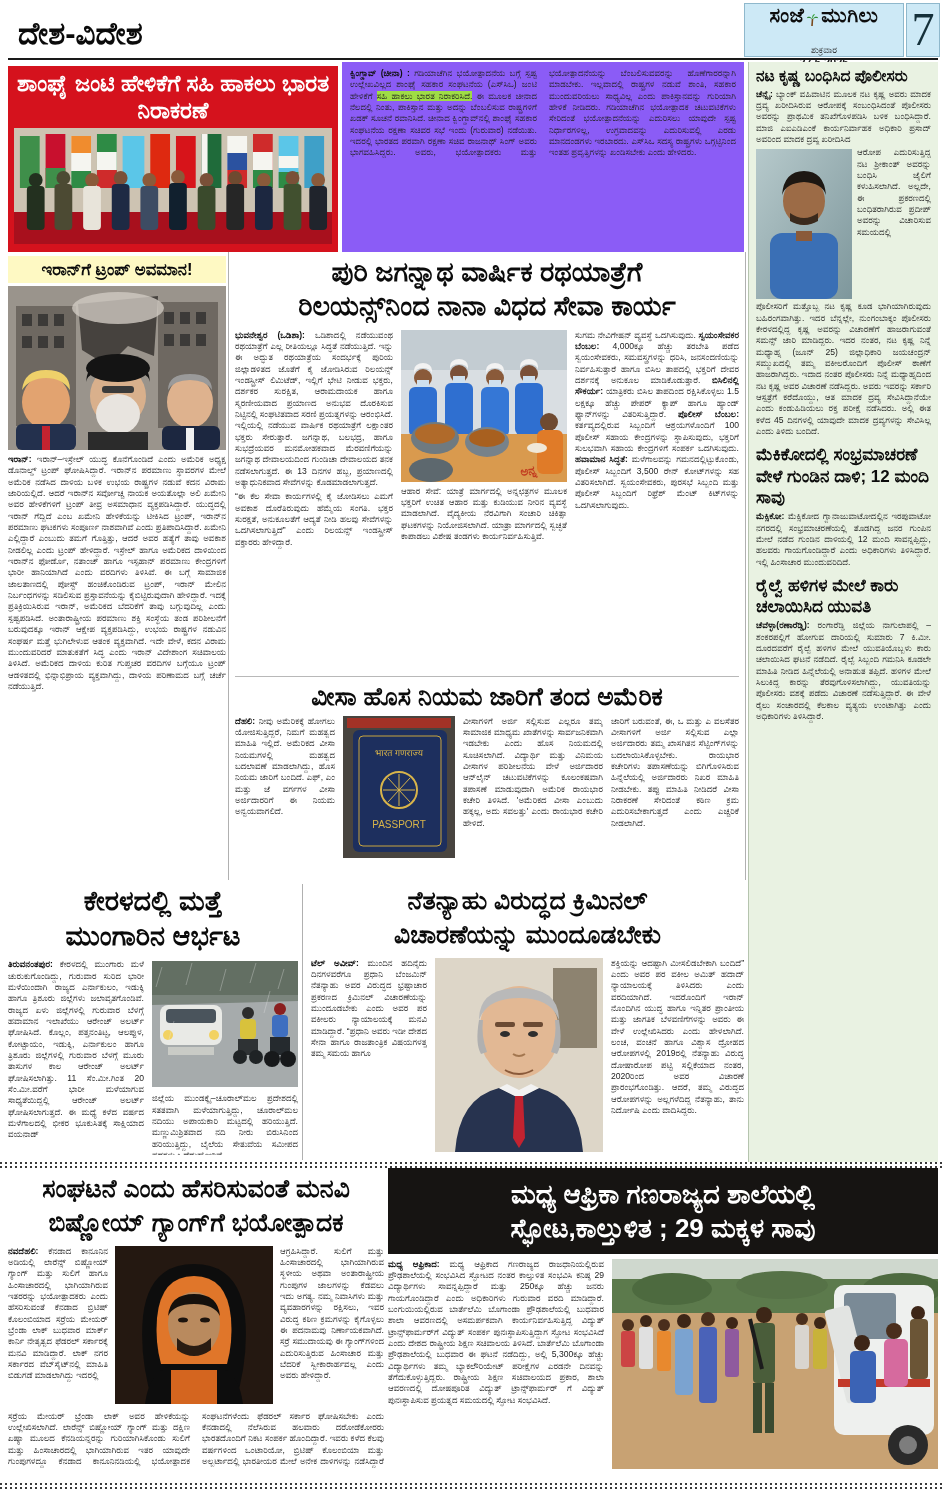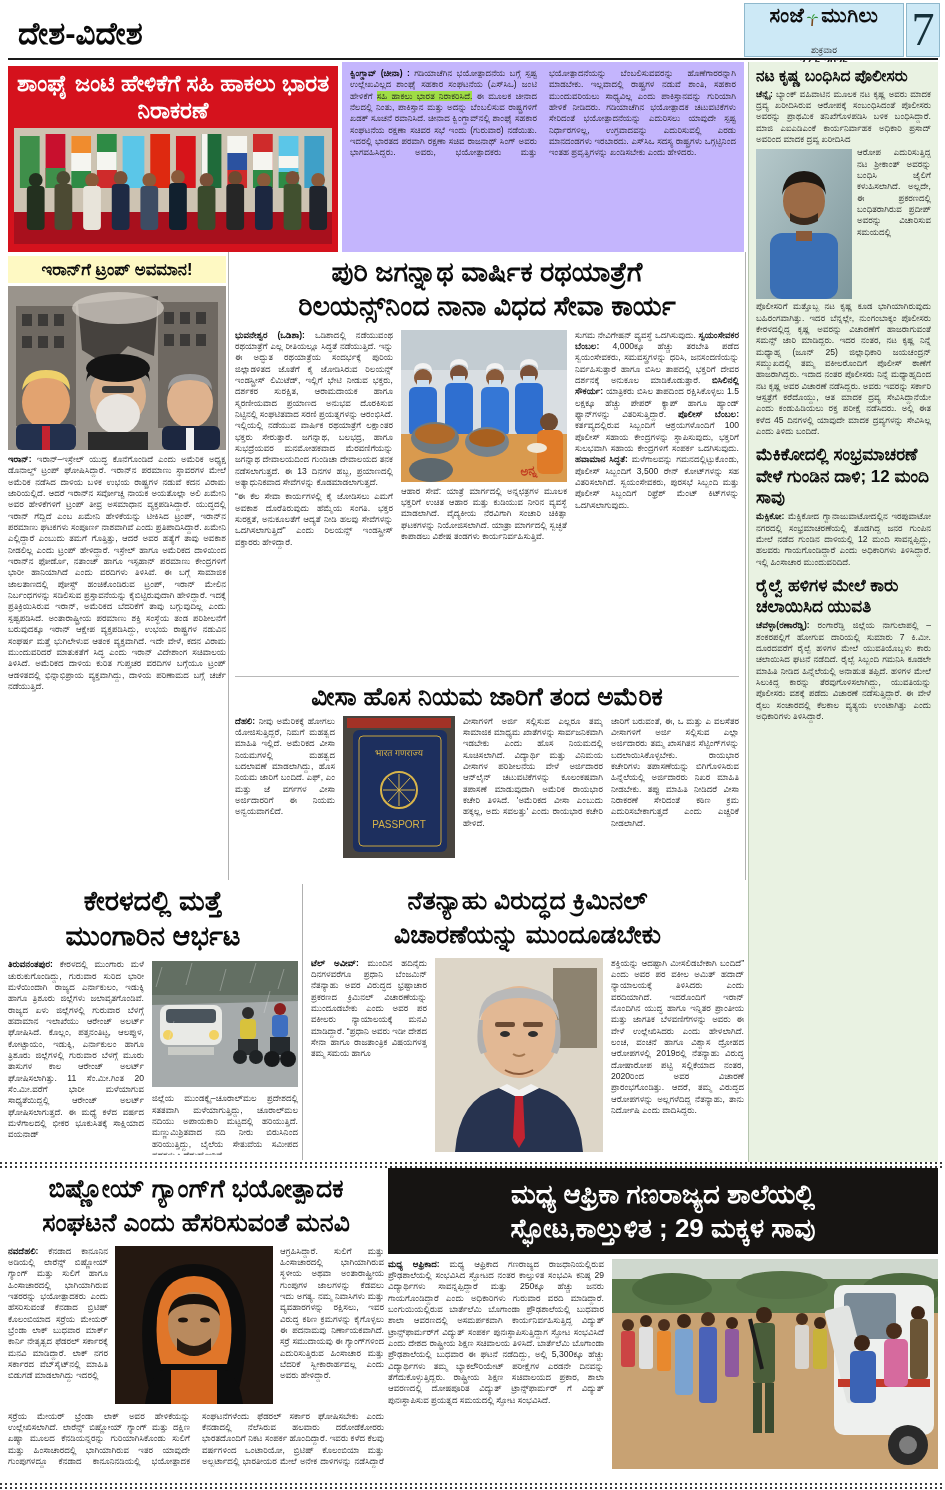--- a/index.html
+++ b/index.html
@@ -20,21 +20,21 @@
   .masthead { background:#cde9f6; border:1px solid #8fb8cc; text-align:center; }
   .masthead .mtitle { font-size:20px; font-weight:bold; color:#0d0d0d; letter-spacing:.5px; display:flex; align-items:center; justify-content:center; gap:2px;}
   .masthead .mday { font-size:9px; color:#222; margin-top:18px;}
   .masthead .mdate { font-size:11px; font-weight:bold; color:#222; }
   .pagenum { background:#cde9f6; border:1px solid #8fb8cc; font-family:"Liberation Serif", serif; font-size:46px; color:#15303a; text-align:center; line-height:52px; }
   .header-rule { border-top:2px solid #1a1a1a; }
   
   .sco-box { background:#d5121d; padding:5px 6px 6px 6px; }
   .sco-head { color:#fff; font-weight:bold; font-size:22.5px; line-height:1.18; text-align:center; }
   
-  .cream { background:#c4b5fd; padding:6px 8px; }
+  .cream { background:#8b5cf6; padding:6px 8px; }
   .cols2 { column-count:2; column-gap:12px; }
   
   .green-rail { background:#e9f2e2; padding:5px 7px; border-left:1px solid #b5c4ae; }
   .rail-head { font-size:15.5px; font-weight:bold; line-height:1.2; color:#0c0c0c; margin-bottom:3px; }
   .rail-head-lg { font-size:17px; font-weight:bold; line-height:1.25; color:#0c0c0c; margin:7px 0 3px 0; }
   
   .iran-headbar { background:#fef9c3; text-align:center; font-weight:bold; font-size:16.5px; padding:4px 2px; color:#0b0b0b; }
   
   .center-stack { border-left:1px solid #b0b0b0; border-right:1px solid #b0b0b0; }
   .big-head { font-weight:bold; text-align:center; color:#0b0b0b; }
@@ -427,22 +427,22 @@
     </div>
     <div class="bt" style="flex:1; height:196px;">ಶಕ್ತಿಯನ್ನು ಆದಷ್ಟಾಗಿ ಮೀಸಲಿಡಬೇಕಾಗಿ ಬಂದಿದೆ” ಎಂದು ಅವರ ಪರ ವಕೀಲ ಅಮಿತ್ ಹದಾದ್ ನ್ಯಾಯಾಲಯಕ್ಕೆ ತಿಳಿಸಿದರು ಎಂದು ವರದಿಯಾಗಿದೆ. ಇದರೊಂದಿಗೆ ಇರಾನ್ ನೊಂದಿಗಿನ ಯುದ್ಧ ಹಾಗೂ ಇನ್ನಿತರ ಪ್ರಾಂತೀಯ ಮತ್ತು ಜಾಗತಿಕ ಬೆಳವಣಿಗೆಗಳನ್ನು ಅವರು ಈ ವೇಳೆ ಉಲ್ಲೇಖಿಸಿದರು ಎಂದು ಹೇಳಲಾಗಿದೆ. ಲಂಚ, ವಂಚನೆ ಹಾಗೂ ವಿಶ್ವಾಸ ದ್ರೋಹದ ಆರೋಪಗಳಲ್ಲಿ 2019ರಲ್ಲಿ ನೆತನ್ಯಾಹು ವಿರುದ್ಧ ದೋಷಾರೋಪ ಪಟ್ಟಿ ಸಲ್ಲಿಕೆಯಾದ ನಂತರ, 2020ರಿಂದ ಅವರ ವಿಚಾರಣೆ ಪ್ರಾರಂಭಗೊಂಡಿತ್ತು. ಆದರೆ, ತಮ್ಮ ವಿರುದ್ಧದ ಆರೋಪಗಳನ್ನು ಅಲ್ಲಗಳೆದಿದ್ದ ನೆತನ್ಯಾಹು, ತಾನು ನಿರ್ದೋಷಿ ಎಂದು ವಾದಿಸಿದ್ದರು.</div>
   </div>
 </div>
 
 <div class="abs dotted-strip" style="left:0; top:1162px; width:945px;"></div>
 <div class="abs dotted-strip" style="left:0; top:1483px; width:945px;"></div>
 
 <div class="abs" style="left:8px; top:1172px; width:376px; height:308px; overflow:hidden;">
   <div class="big-head" style="font-size:25px; line-height:1.35;">
+    <div>ಸಂಘಟನೆ ಎಂದು ಹೆಸರಿಸುವಂತೆ ಮನವಿ</div>
     <div>ಬಿಷ್ಣೋಯ್ ಗ್ಯಾಂಗ್‌ಗೆ ಭಯೋತ್ಪಾದಕ</div>
-    <div>ಸಂಘಟನೆ ಎಂದು ಹೆಸರಿಸುವಂತೆ ಮನವಿ</div>
   </div>
   <div class="flexrow" style="gap:7px; margin-top:6px; height:160px; overflow:hidden;">
     <div class="bt" style="width:100px; height:160px;">
       <span class="dl">ನವದೆಹಲಿ:</span><span> ಕೆನಡಾದ ಕಾನೂನಿನ ಅಡಿಯಲ್ಲಿ ಲಾರೆನ್ಸ್ ಬಿಷ್ಣೋಯ್ ಗ್ಯಾಂಗ್ ಮತ್ತು ಸುಲಿಗೆ ಹಾಗೂ ಹಿಂಸಾಚಾರದಲ್ಲಿ ಭಾಗಿಯಾಗಿರುವ ಇತರರನ್ನು ಭಯೋತ್ಪಾದಕರು ಎಂದು ಹೆಸರಿಸುವಂತೆ ಕೆನಡಾದ ಬ್ರಿಟಿಷ್ ಕೊಲಂಬಿಯಾದ ಸರ್ರೆಯ ಮೇಯರ್ ಬ್ರೆಂಡಾ ಲಾಕ್ ಬುಧವಾರ ಮಾರ್ಕ್ ಕಾರ್ನಿ ನೇತೃತ್ವದ ಫೆಡರಲ್ ಸರ್ಕಾರಕ್ಕೆ ಮನವಿ ಮಾಡಿದ್ದಾರೆ. ಲಾಕ್ ನಗರ ಸರ್ಕಾರದ ವೆಬ್‌ಸೈಟ್‌ನಲ್ಲಿ ಮಾಹಿತಿ ಬಿಡುಗಡೆ ಮಾಡಲಾಗಿದ್ದು ಇದರಲ್ಲಿ</span>
     </div>
     <div class="photo" style="width:158px; height:158px; background:#2a1d16;">
       <svg viewBox="0 0 158 158" preserveAspectRatio="none">
         <rect width="158" height="158" fill="#241811"></rect>
         <path d="M79 18 Q124 18 130 70 Q134 112 120 158 L38 158 Q24 112 28 70 Q34 18 79 18 Z" fill="#0d0d0d"></path>
         <path d="M79 30 Q112 30 116 72 Q118 96 112 118 L46 118 Q40 96 42 72 Q46 30 79 30 Z" fill="#e0762a"></path>

